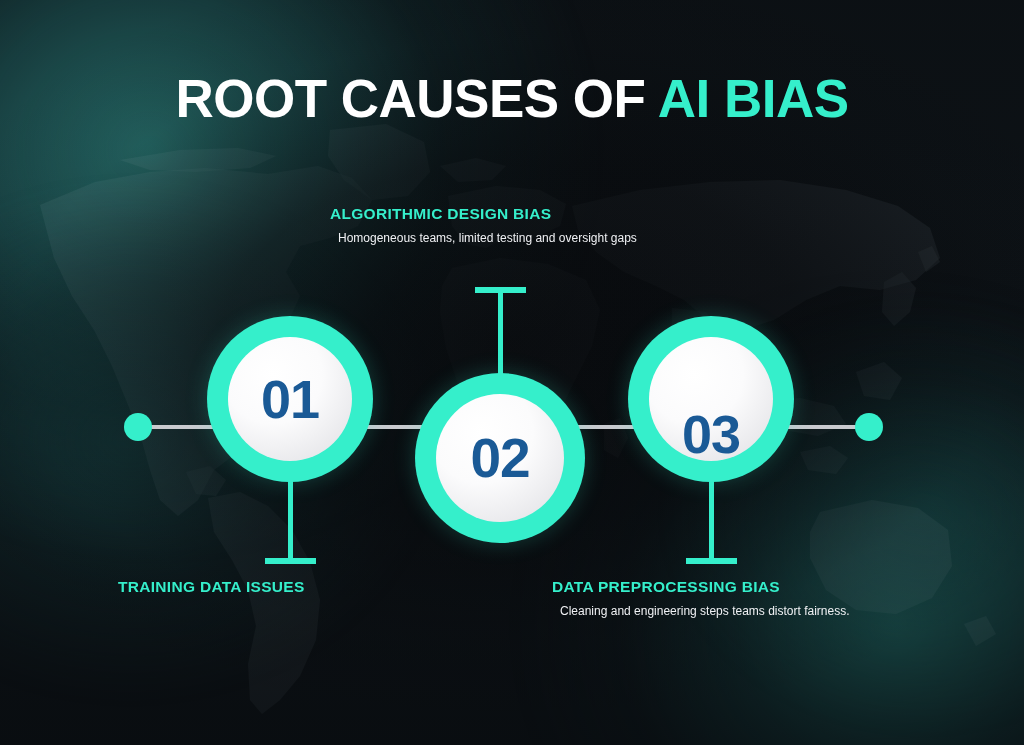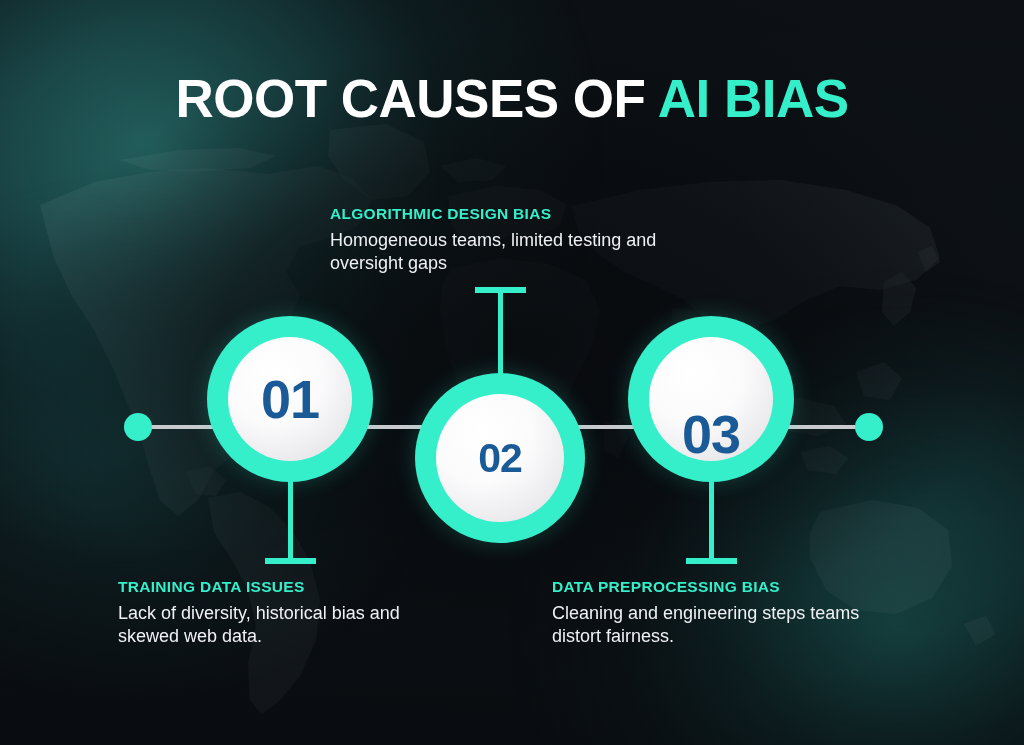--- a/index.html
+++ b/index.html
@@ -175,43 +175,43 @@
     line-height: 1;
     user-select: none;
   }
 
   .node.n1 { left: 207px; top: 316px; width: 166px; height: 166px; }
   .node.n1 .node-inner { width: 124px; height: 124px; justify-content: center; }
   .node.n1 .node-num { font-size: 54px; }
 
   .node.n2 { left: 415px; top: 373px; width: 170px; height: 170px; }
   .node.n2 .node-inner { width: 128px; height: 128px; }
-  .node.n2 .node-num { font-size: 41px; }
+  .node.n2 .node-num { font-size: 55px; }
 
   .node.n3 { left: 628px; top: 316px; width: 166px; height: 166px; }
   .node.n3 .node-inner { width: 124px; height: 124px; align-items: flex-end; }
   .node.n3 .node-num { font-size: 54px; }
 
   
   .caption { position: absolute; text-align: left; }
   .caption-title {
     color: #35efcb;
     font-size: 15.5px;
     font-weight: 800;
     letter-spacing: 0.3px;
     margin: 0 0 6px 0;
     text-transform: uppercase;
     white-space: nowrap;
   }
   .caption-body {
     color: #f0f1f4;
-    font-size: 18px;
+    font-size: 12px;
     line-height: 1.30;
     font-weight: 400;
-    margin: 0;
+    margin: 8px;
   }
 
   .caption.c1 { left: 118px; top: 578px; width: 340px; }
   .caption.c2 { left: 330px; top: 205px; width: 345px; }
   .caption.c3 { left: 552px; top: 578px; width: 345px; }
 </style>
 </head>
 <body>
 
 <div id="stage">
@@ -302,21 +302,20 @@
   </div>
 
   <div class="node n3">
     <div class="node-inner">
       <span class="node-num">03</span>
     </div>
   </div>
 
   <div class="caption c1">
     <p class="caption-title">TRAINING DATA ISSUES</p>
-    <p class="caption-body">Lack of diversity, historical bias and skewed web data.</p>
   </div>
 
   <div class="caption c2">
     <p class="caption-title">ALGORITHMIC DESIGN BIAS</p>
     <p class="caption-body">Homogeneous teams, limited testing and oversight gaps</p>
   </div>
 
   <div class="caption c3">
     <p class="caption-title">DATA PREPROCESSING BIAS</p>
     <p class="caption-body">Cleaning and engineering steps teams distort fairness.</p>

